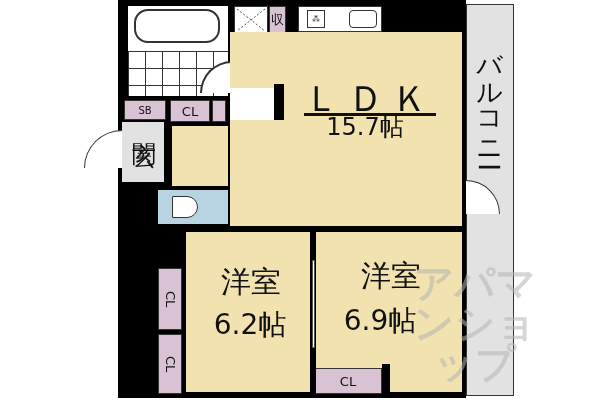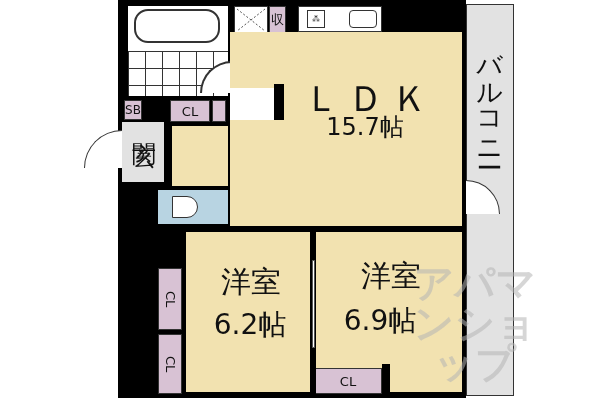--- a/index.html
+++ b/index.html
@@ -43,24 +43,24 @@
 
 <div class="abs" style="left:298px;top:6px;width:84px;height:26px;background:#fff;border:1px solid #333;">
   <div class="abs" style="left:8px;top:3px;width:18px;height:18px;border:1px solid #333;font-size:8px;text-align:center;line-height:18px;">⁂</div>
   <div class="abs" style="left:50px;top:3px;width:28px;height:18px;border:1px solid #333;border-radius:4px;"></div>
 </div>
 
 <div class="abs floor" style="left:230px;top:32px;width:232px;height:196px;"></div>
 <div class="abs floor" style="left:276px;top:32px;width:186px;height:10px;"></div>
 <div class="abs tile" style="left:230px;top:88px;width:44px;height:32px;"></div>
 <div class="abs wall" style="left:274px;top:84px;width:10px;height:36px;"></div>
-<div class="label" style="left:300px;top:80px;width:140px;font-size:36px;letter-spacing:8px;">ＬＤＫ</div>
+<div class="label" style="left:300px;top:80px;width:140px;font-size:36px;letter-spacing:8px;text-decoration:underline;">ＬＤＫ</div>
 <div class="label" style="left:290px;top:115px;width:150px;font-size:24px;text-align:center;">15.7帖</div>
 
-<div class="abs cl" style="left:124px;top:100px;width:18px;height:20px;font-size:12px;">
+<div class="abs cl" style="left:124px;top:100px;width:42px;height:20px;font-size:10px;">
     <span>SB</span>
   </div>
 <div class="abs cl" style="left:170px;top:100px;width:40px;height:22px;">
     <span>CL</span>
   </div>
 <div class="abs cl" style="left:212px;top:100px;width:14px;height:22px;"></div>
 <div class="abs grey" style="left:122px;top:122px;width:42px;height:60px;"></div>
 <div class="label" style="left:124px;top:124px;width:40px;font-size:24px;writing-mode:vertical-rl;line-height:40px;">玄関</div>
 <div class="abs" style="left:84px;top:130px;width:38px;height:38px;border-top:1px solid #333;border-left:1px solid #333;border-radius:38px 0 0 0;background:#fff;"></div>
 <div class="abs floor" style="left:172px;top:126px;width:56px;height:60px;"></div>

